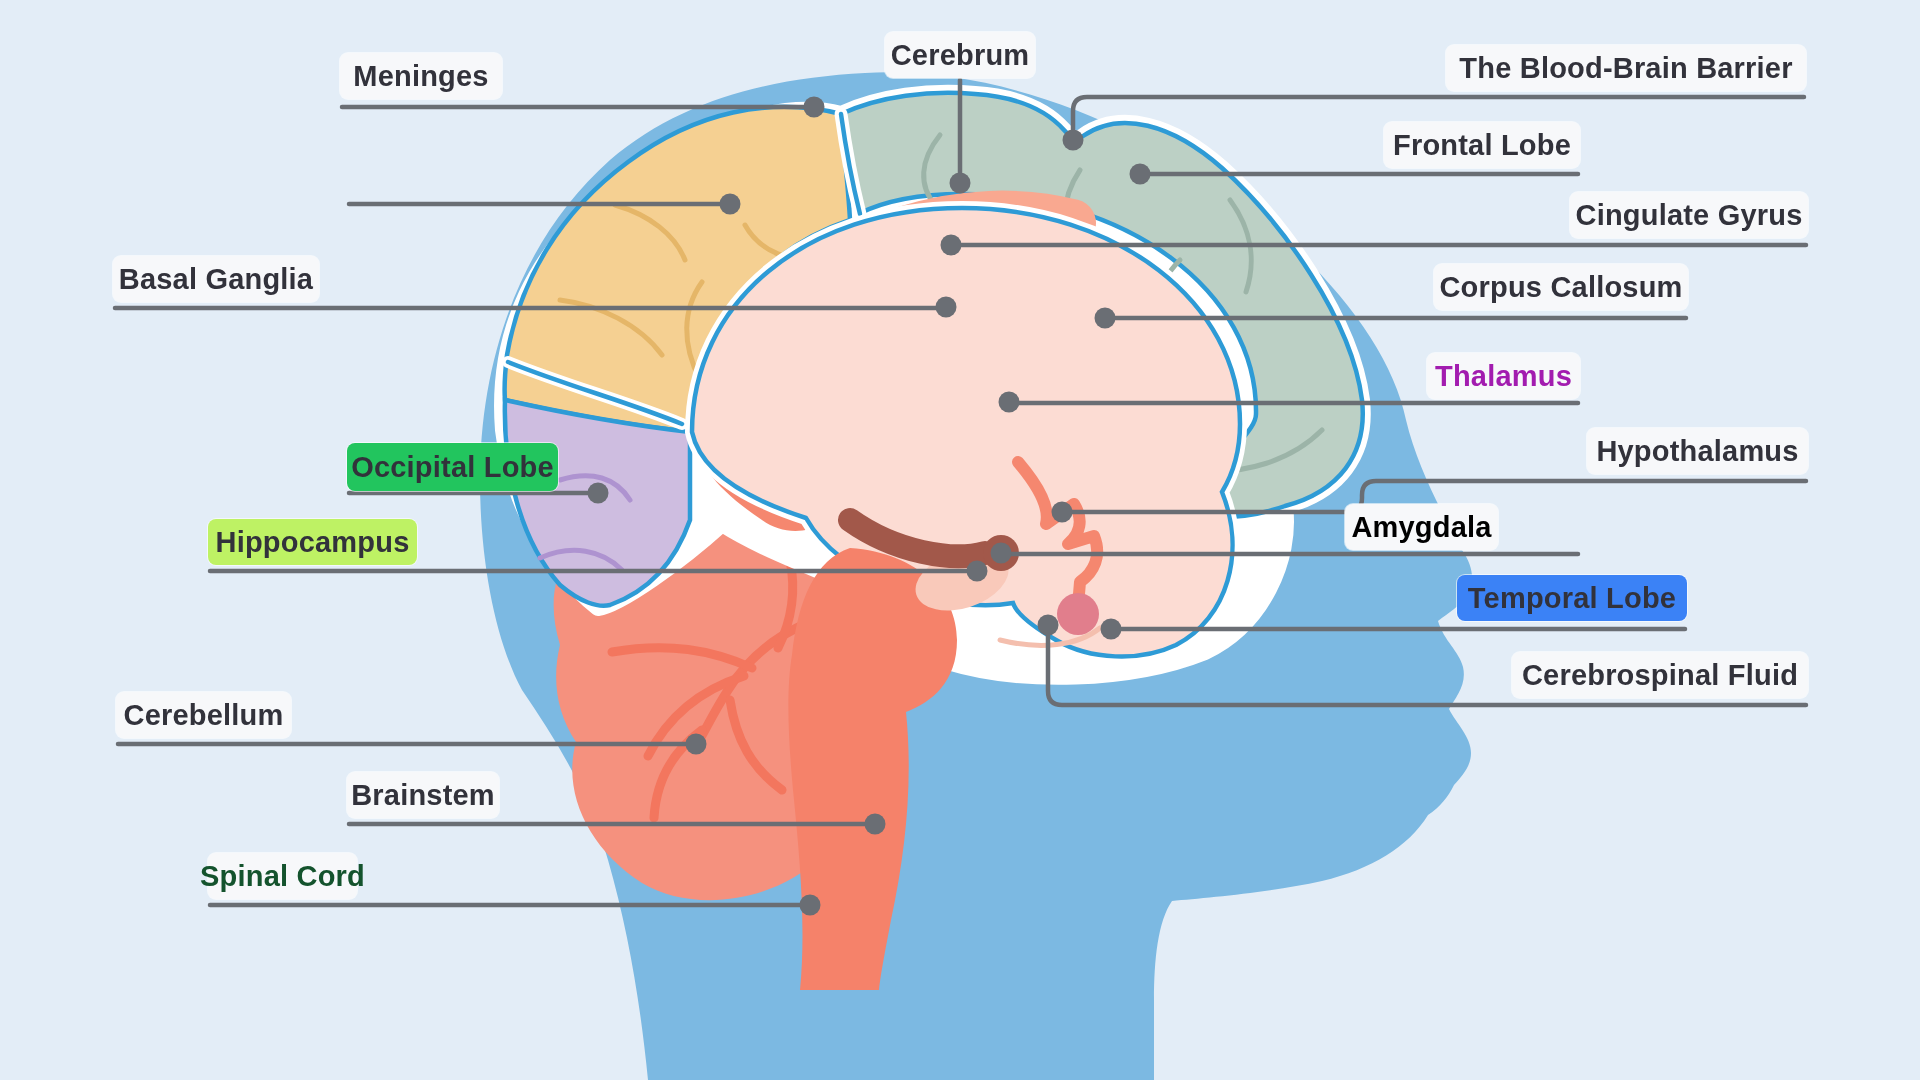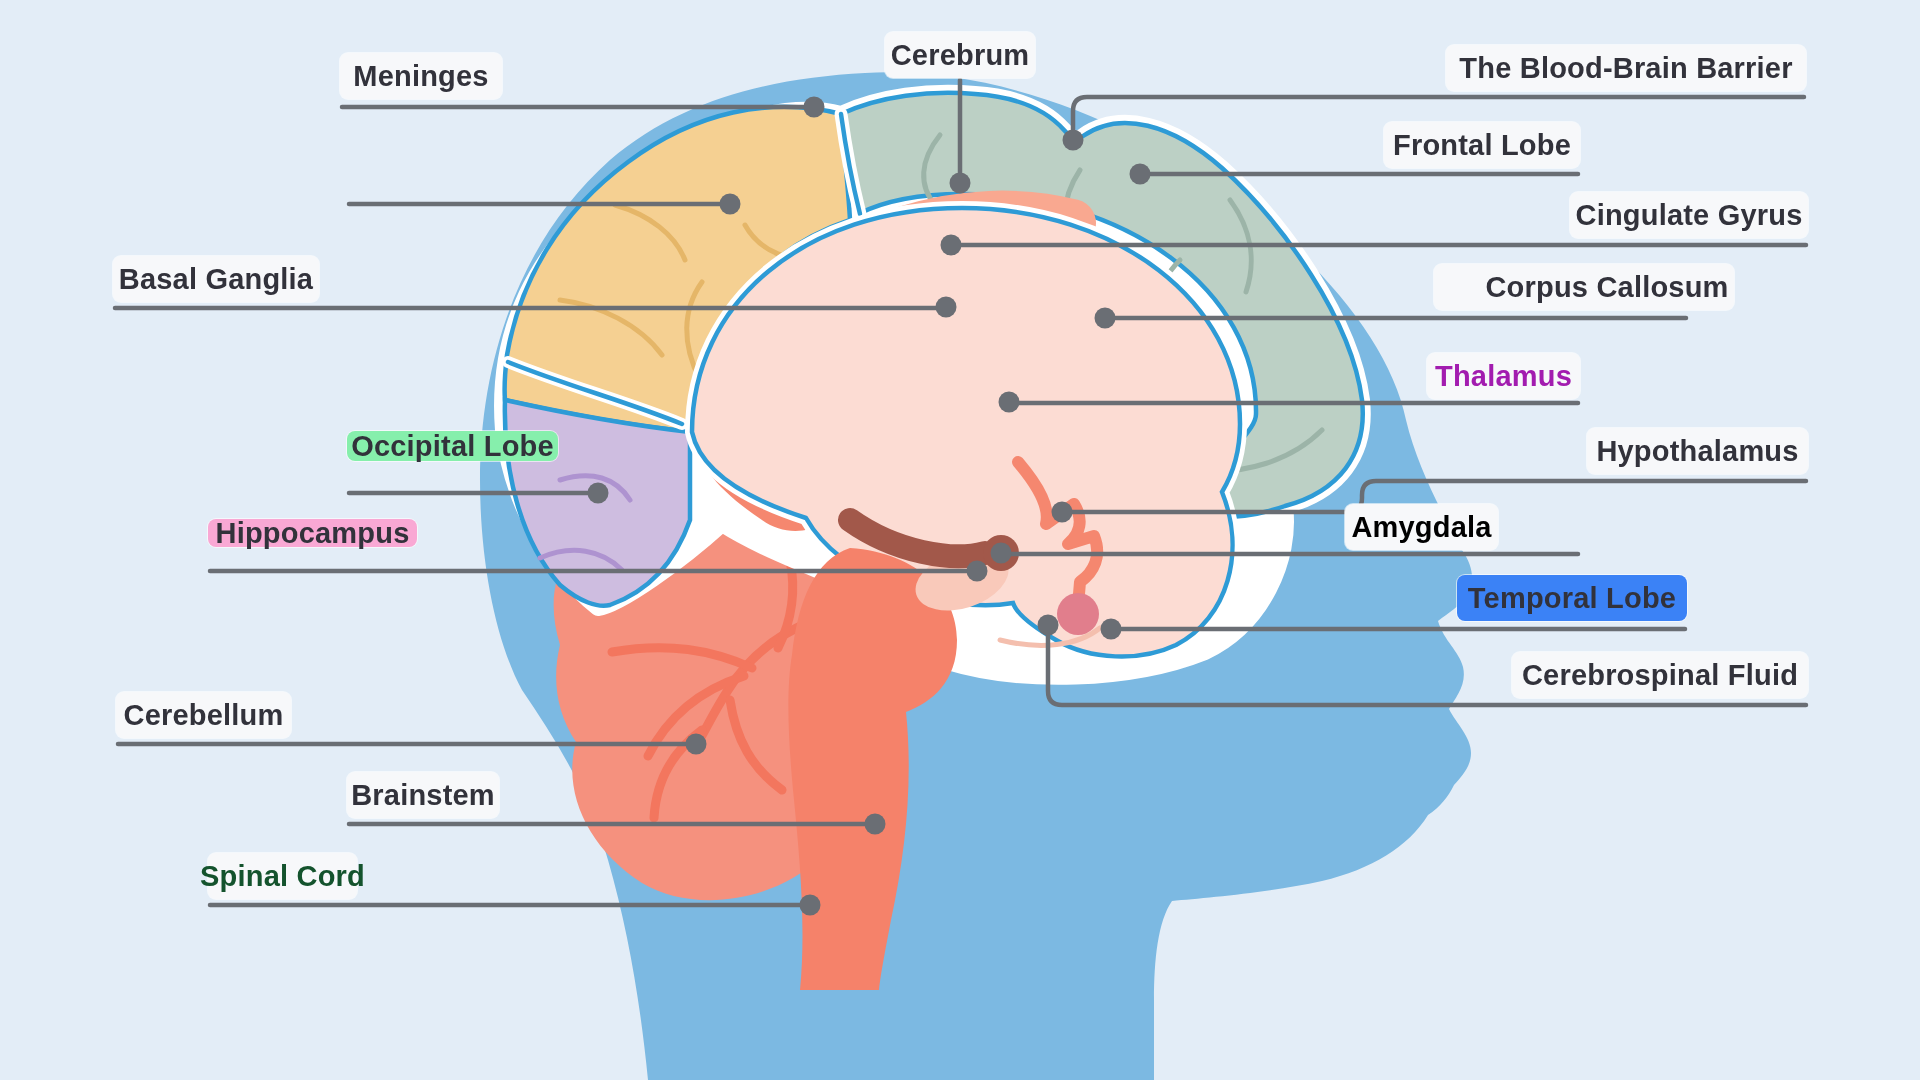--- a/index.html
+++ b/index.html
@@ -249,24 +249,24 @@
       <path d="M 1806 705 L 1062 705 Q 1048 705 1048 691 L 1048 625" fill="none" stroke="#6a6e74" stroke-width="4.5" stroke-linecap="round"></path>
       <circle cx="1048" cy="625" r="10.5" fill="#6a6e74"></circle>
     </svg>
 
   <div class="label" style="left: 340px; top: 53px; width: 162px; height: 46px; background: rgb(247, 248, 250); color: rgb(50, 50, 59);">
       <span>Meninges</span>
     </div>
   <div class="label" style="left: 113px; top: 256px; width: 206px; height: 46px; background: rgb(247, 248, 250); color: rgb(50, 50, 59);">
       <span>Basal Ganglia</span>
     </div>
-  <div class="label" style="left: 347px; top: 431px; width: 211px; height: 30px; background: #86efac; color: rgb(50, 50, 59);">
+  <div class="label" style="left: 347px; top: 443px; width: 211px; height: 48px; background: #22c55e; color: rgb(50, 50, 59);">
       <span>Occipital Lobe</span>
     </div>
-  <div class="label" style="left: 208px; top: 519px; width: 209px; height: 28px; background: #f9a8d4; color: rgb(50, 50, 59);">
+  <div class="label" style="left: 208px; top: 519px; width: 209px; height: 46px; background: #bef264; color: rgb(50, 50, 59);">
       <span>Hippocampus</span>
     </div>
   <div class="label" style="left: 116px; top: 692px; width: 175px; height: 46px; background: rgb(247, 248, 250); color: rgb(50, 50, 59);">
       <span>Cerebellum</span>
     </div>
   <div class="label" style="left: 347px; top: 772px; width: 152px; height: 46px; background: rgb(247, 248, 250); color: rgb(50, 50, 59);">
       <span>Brainstem</span>
     </div>
   <div class="label" style="left: 208px; top: 853px; width: 149px; height: 46px; background: rgb(247, 248, 250); color: #14532d;">
       <span>Spinal Cord</span>
@@ -276,21 +276,21 @@
     </div>
   <div class="label" style="left: 1446px; top: 45px; width: 360px; height: 46px; background: rgb(247, 248, 250); color: rgb(50, 50, 59);">
       <span>The Blood-Brain Barrier</span>
     </div>
   <div class="label" style="left: 1384px; top: 122px; width: 196px; height: 46px; background: rgb(247, 248, 250); color: rgb(50, 50, 59);">
       <span>Frontal Lobe</span>
     </div>
   <div class="label" style="left: 1570px; top: 192px; width: 238px; height: 46px; background: rgb(247, 248, 250); color: rgb(50, 50, 59);">
       <span>Cingulate Gyrus</span>
     </div>
-  <div class="label" style="left: 1434px; top: 264px; width: 254px; height: 46px; background: rgb(247, 248, 250); color: rgb(50, 50, 59); padding-left: 46px;">
+  <div class="label" style="left: 1434px; top: 264px; width: 254px; height: 46px; background: rgb(247, 248, 250); color: rgb(50, 50, 59);">
       <span>Corpus Callosum</span>
     </div>
   <div class="label" style="left: 1427px; top: 353px; width: 153px; height: 46px; background: rgb(247, 248, 250); color: #a21caf;">
       <span>Thalamus</span>
     </div>
   <div class="label" style="left: 1587px; top: 428px; width: 221px; height: 46px; background: rgb(247, 248, 250); color: rgb(50, 50, 59);">
       <span>Hypothalamus</span>
     </div>
   <div class="label" style="left: 1345px; top: 504px; width: 153px; height: 46px; background: rgb(247, 248, 250); color: #000000;">
       <span>Amygdala</span>

